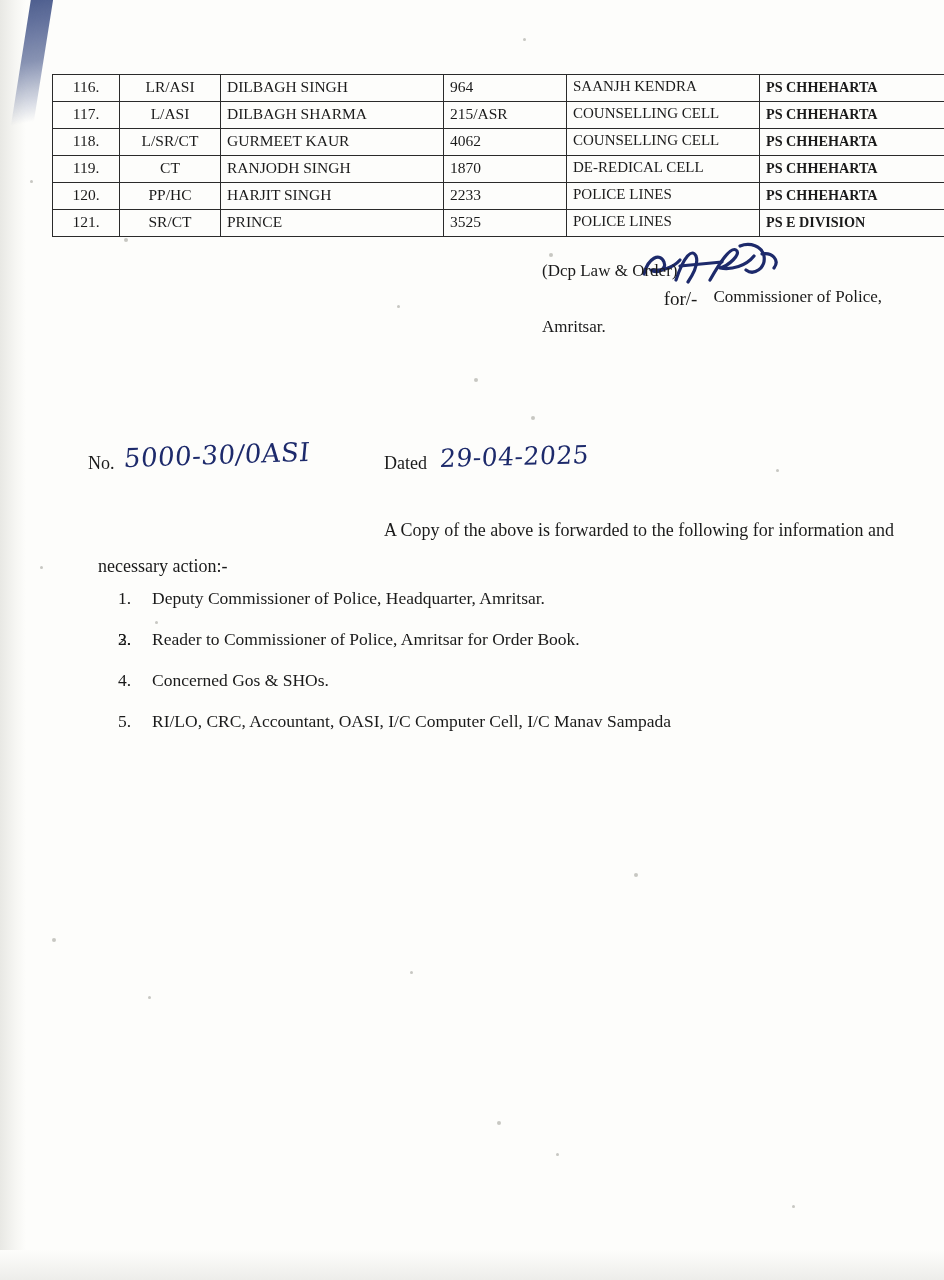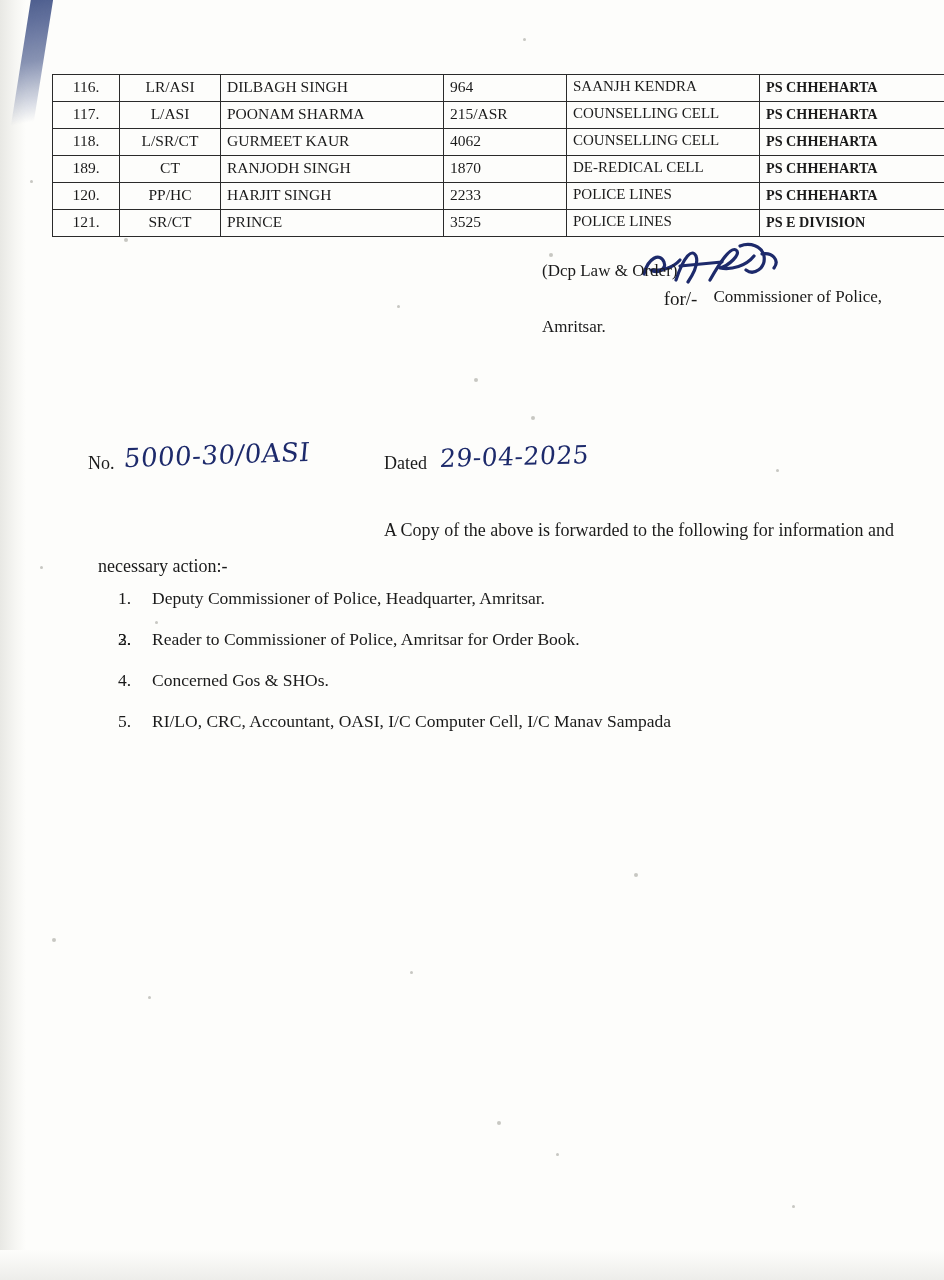--- a/index.html
+++ b/index.html
@@ -214,35 +214,35 @@
           <td class="c-sno">116.</td>
           <td class="c-rank">LR/ASI</td>
           <td class="c-name">DILBAGH SINGH</td>
           <td class="c-belt">964</td>
           <td class="c-place">SAANJH KENDRA</td>
           <td class="c-ps">PS CHHEHARTA</td>
         </tr>
         <tr>
           <td class="c-sno">117.</td>
           <td class="c-rank">L/ASI</td>
-          <td class="c-name">POONAM SHARMA</td>
+          <td class="c-name">DILBAGH SHARMA</td>
           <td class="c-belt">215/ASR</td>
           <td class="c-place">COUNSELLING CELL</td>
           <td class="c-ps">PS CHHEHARTA</td>
         </tr>
         <tr>
           <td class="c-sno">118.</td>
           <td class="c-rank">L/SR/CT</td>
           <td class="c-name">GURMEET KAUR</td>
           <td class="c-belt">4062</td>
           <td class="c-place">COUNSELLING CELL</td>
           <td class="c-ps">PS CHHEHARTA</td>
         </tr>
         <tr>
-          <td class="c-sno">189.</td>
+          <td class="c-sno">119.</td>
           <td class="c-rank">CT</td>
           <td class="c-name">RANJODH SINGH</td>
           <td class="c-belt">1870</td>
           <td class="c-place">DE-REDICAL CELL</td>
           <td class="c-ps">PS CHHEHARTA</td>
         </tr>
         <tr>
           <td class="c-sno">120.</td>
           <td class="c-rank">PP/HC</td>
           <td class="c-name">HARJIT SINGH</td>

